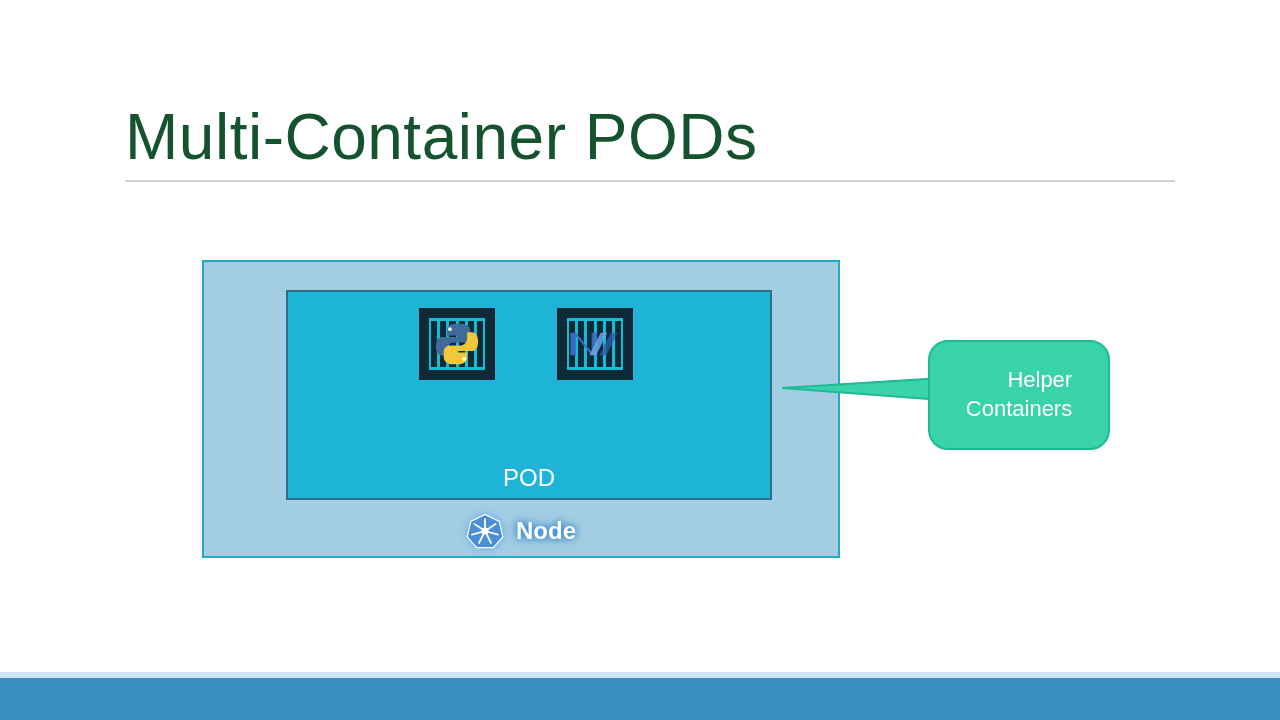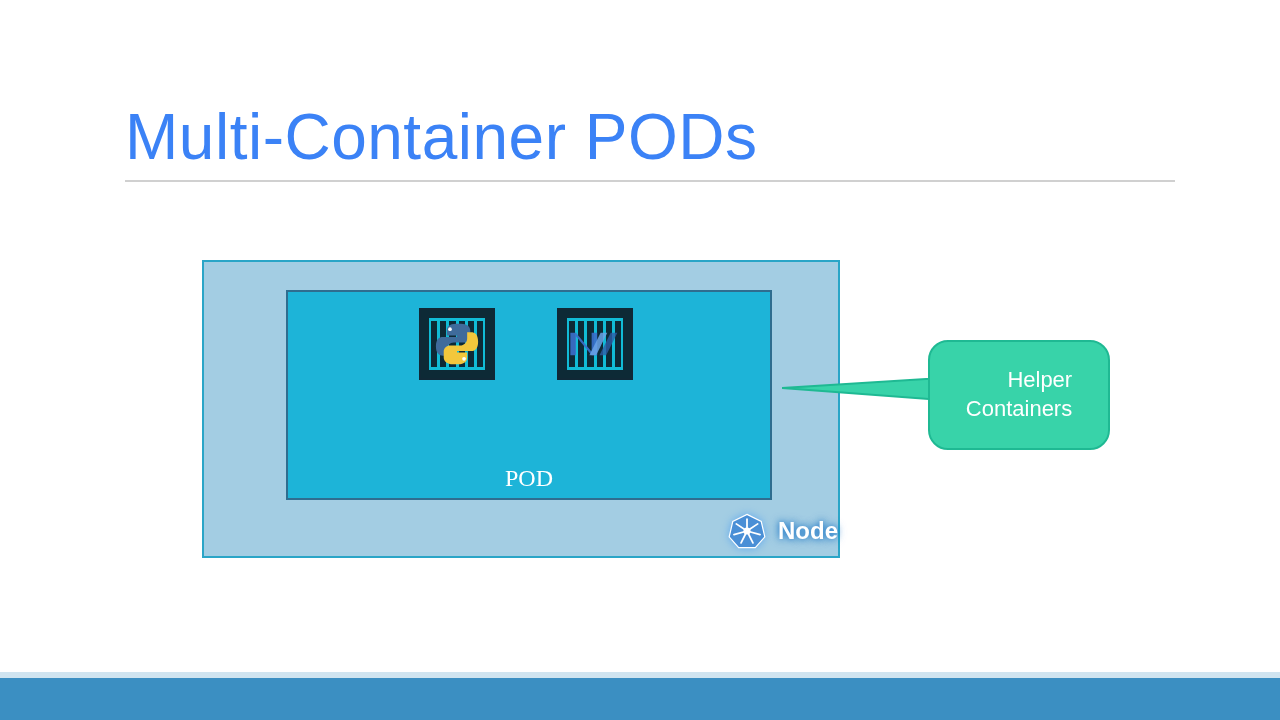--- a/index.html
+++ b/index.html
@@ -11,21 +11,21 @@
     height: 720px;
     overflow: hidden;
   }
 
   .title {
     position: absolute;
     left: 125px;
     top: 100px;
     font-size: 64px;
     font-weight: 300;
-    color: #3b82f6;
+    color: #14532d;
     letter-spacing: 0.5px;
   }
 
   .title-underline {
     position: absolute;
     left: 125px;
     top: 180px;
     width: 1050px;
     height: 2px;
     background: #d0d0d0;
@@ -44,21 +44,20 @@
 
   
   .pod {
     position: absolute;
     left: 82px;
     top: 28px;
     width: 486px;
     height: 210px;
     background: #1db4d8;
     border: 2px solid #2f6d8f;
-    font-family: Liberation Serif, serif;
   }
 
   .pod-label {
     position: absolute;
     left: 0;
     bottom: 6px;
     width: 100%;
     text-align: center;
     color: #fff;
     font-size: 24px;
@@ -100,21 +99,21 @@
   }
 
   
   .node-label-wrap {
     position: absolute;
     left: 0;
     bottom: 6px;
     width: 100%;
     display: flex;
     align-items: center;
-    justify-content: flex-end;
+    justify-content: center;
     gap: 12px;
   }
   .node-label {
     color: #fff;
     font-size: 24px;
     font-weight: 600;
     text-shadow: 0 0 6px rgba(30,120,200,0.9), 0 0 10px rgba(30,120,200,0.7);
   }
   .k8s-icon {
     width: 38px;

